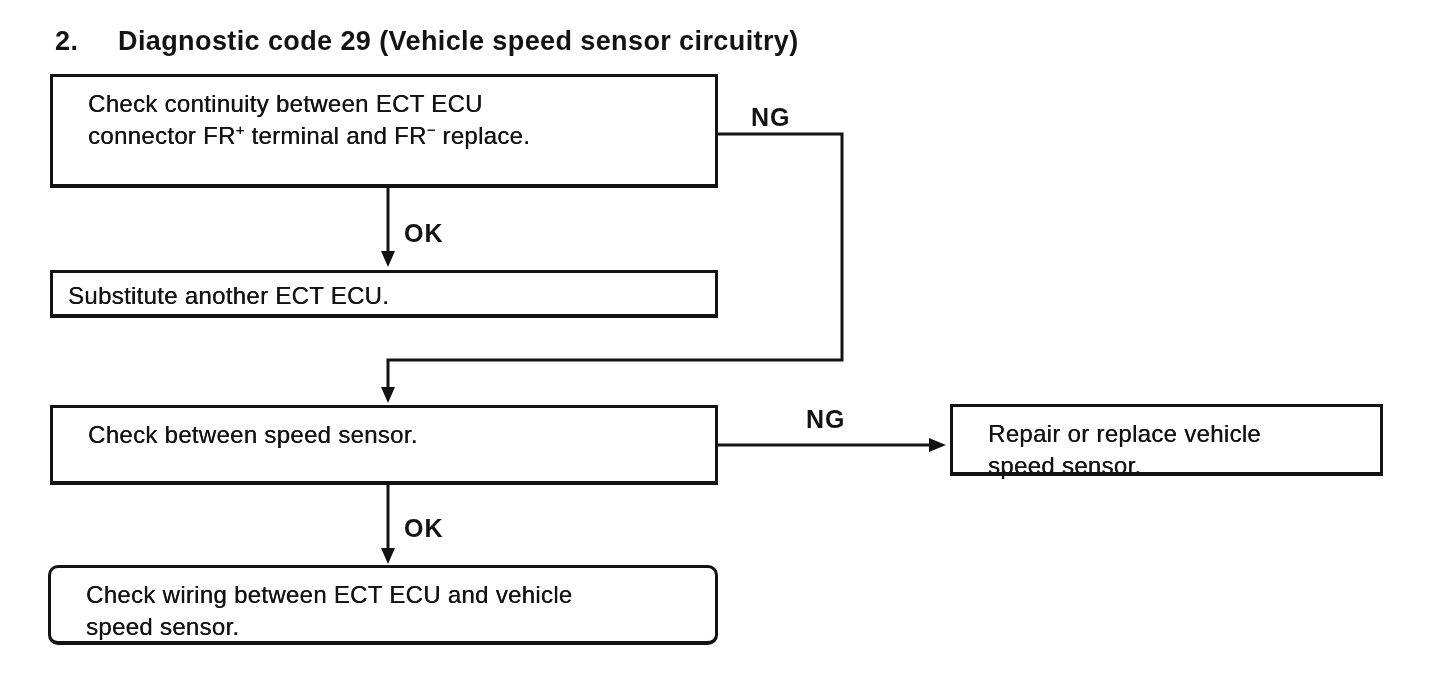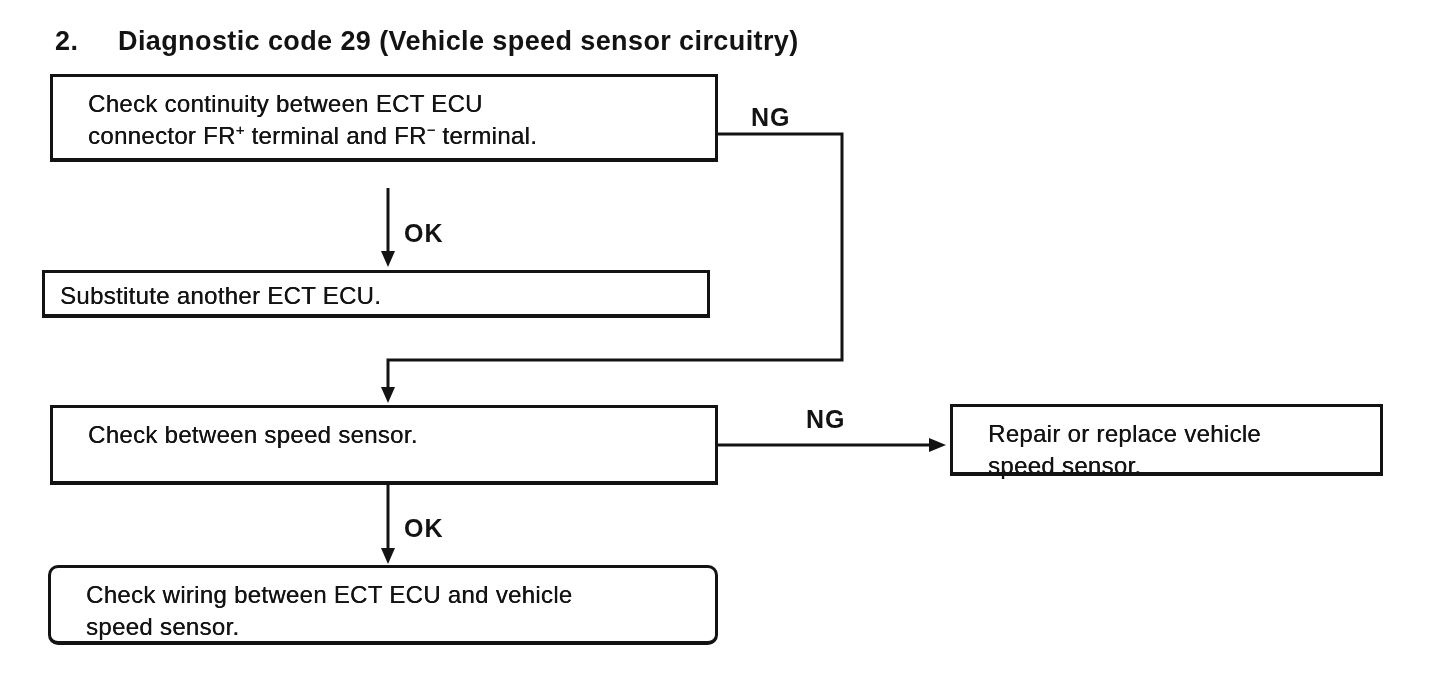--- a/index.html
+++ b/index.html
@@ -49,22 +49,22 @@
     background: #ffffff;
     border: 3px solid #131313;
     border-bottom-width: 4px;
     font-size: 24px;
     line-height: 32px;
     letter-spacing: 0.3px;
     text-shadow: 0.3px 0 0 currentColor; 
     padding: 11px 18px 0 35px;
     white-space: nowrap;
   }
-  #node-check-continuity { left: 50px;  top: 74px;  width: 668px; height: 88px; }
-  #node-substitute       { left: 42px;  top: 270px; width: 668px; height: 48px; padding-top: 7px; padding-left: 15px; }
+  #node-check-continuity { left: 50px;  top: 74px;  width: 668px; height: 114px; }
+  #node-substitute       { left: 50px;  top: 270px; width: 668px; height: 48px; padding-top: 7px; padding-left: 15px; }
   #node-check-sensor     { left: 50px;  top: 405px; width: 668px; height: 80px; }
   #node-repair           { left: 950px; top: 404px; width: 433px; height: 72px; }
   #node-check-wiring     { left: 48px;  top: 565px; width: 670px; height: 80px; border-radius: 10px; }
   .sup {
     font-size: 15px;
     position: relative;
     top: -9px;
     letter-spacing: 0;
   }
   
@@ -100,21 +100,21 @@
     <polygon points="381,548 395,548 388,564"></polygon>
   </svg>
 
   <div class="title-row">
     <span class="title-number">2.</span>
     <span class="title-text">Diagnostic code 29 (Vehicle speed sensor circuitry)</span>
   </div>
 
   <div class="node" id="node-check-continuity">
     <div>Check continuity between ECT ECU</div>
-    <div><span>connector FR</span><span class="sup">+</span><span> terminal and FR</span><span class="sup">−</span><span> terminal.</span>
+    <div><span>connector FR</span><span class="sup">+</span><span> terminal and FR</span><span class="sup">−</span><span> replace.</span>
     </div>
   </div>
 
   <div class="node" id="node-substitute">
     <div>Substitute another ECT ECU.</div>
   </div>
 
   <div class="node" id="node-check-sensor">
     <div>Check between speed sensor.</div>
   </div>

